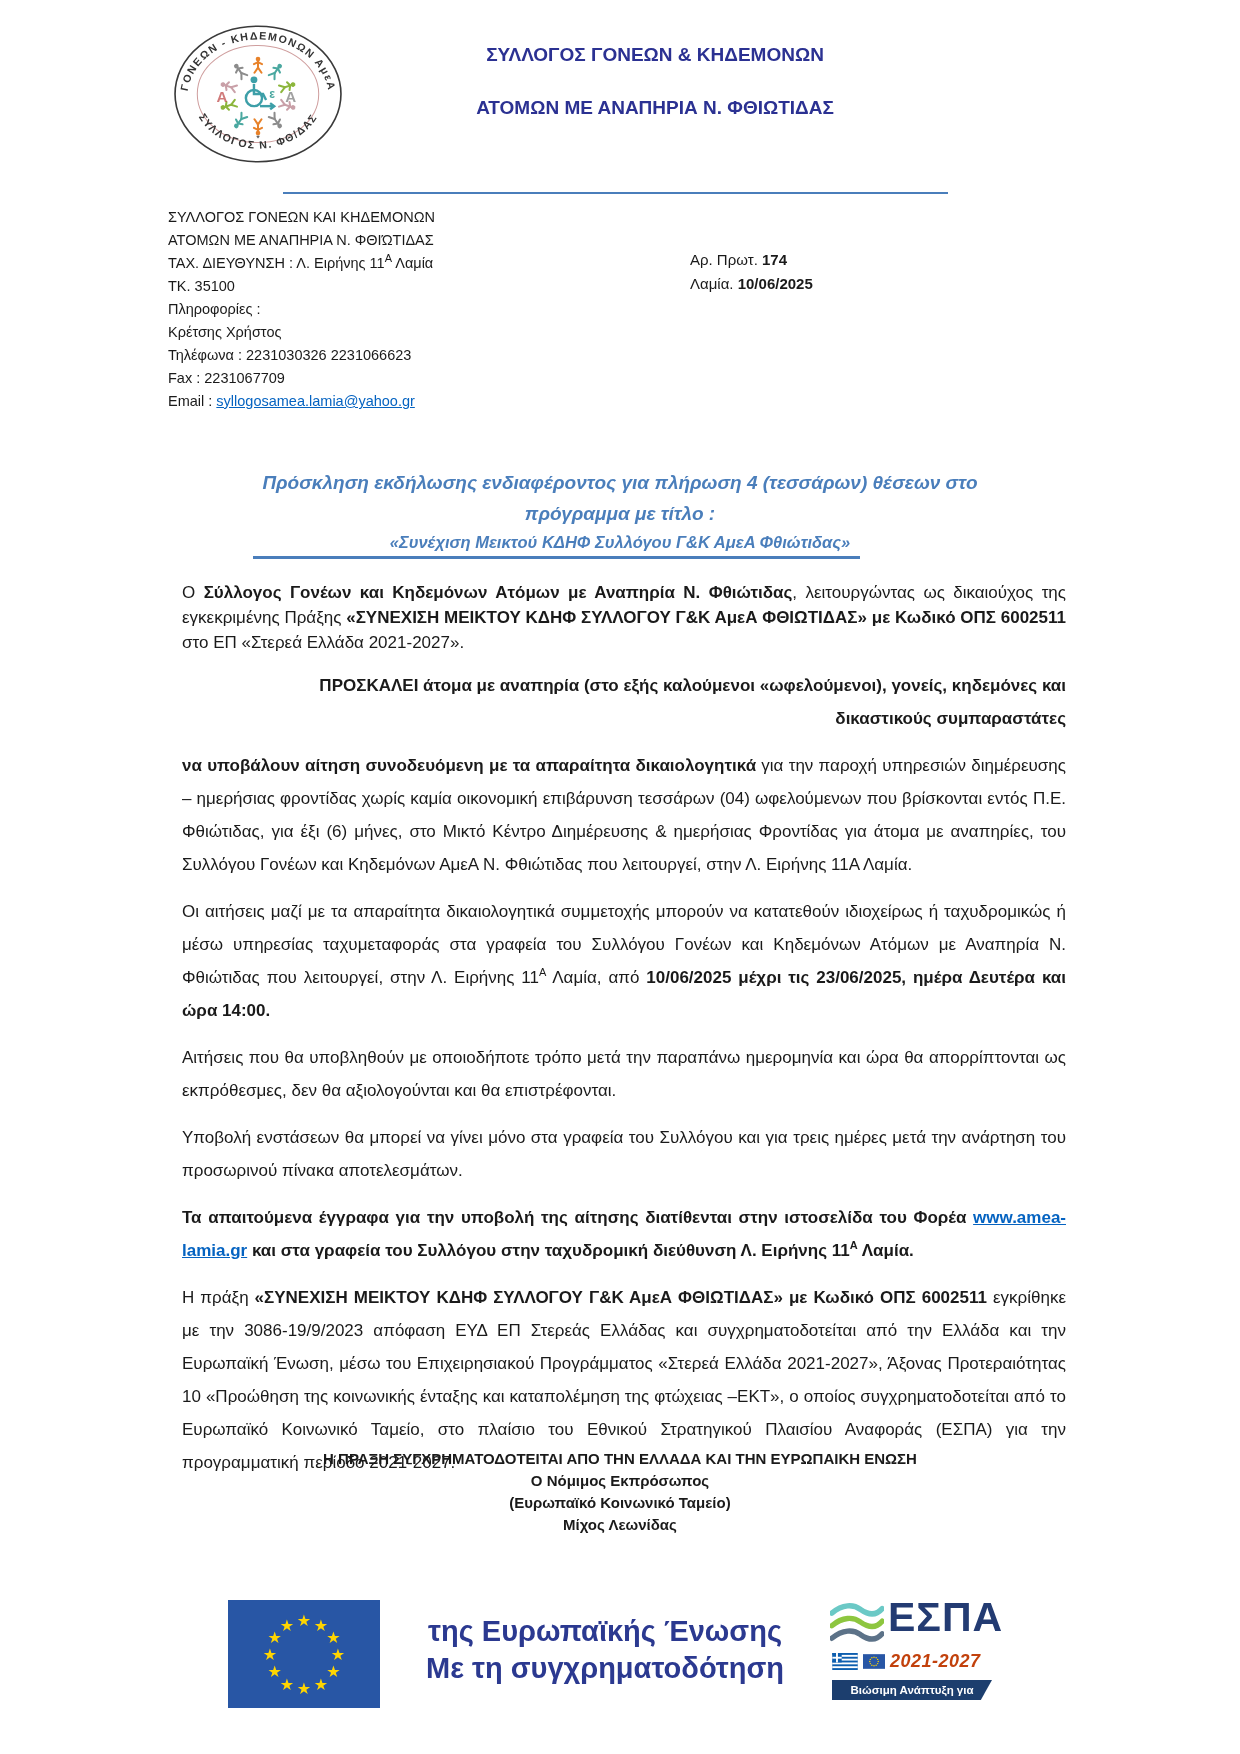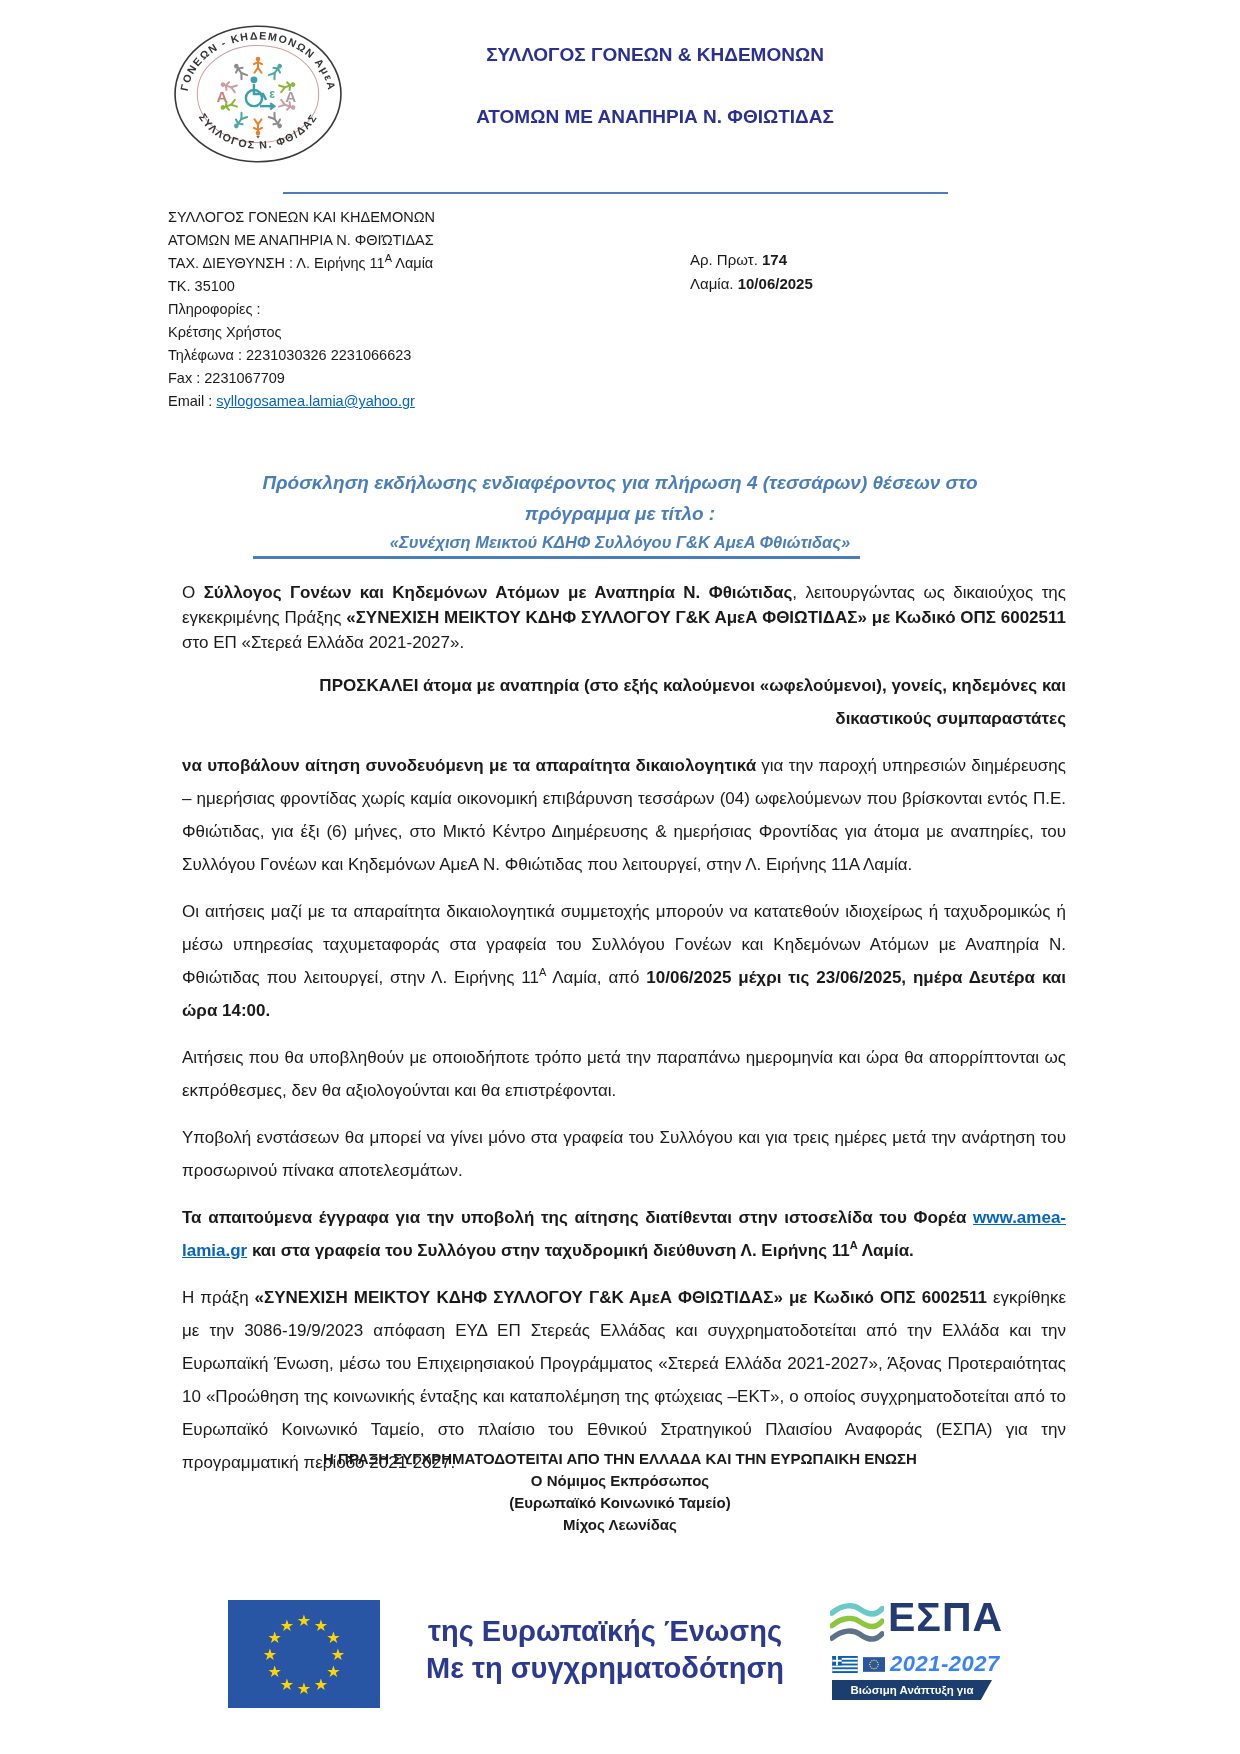--- a/index.html
+++ b/index.html
@@ -3,21 +3,21 @@
 <meta charset="utf-8">
 <style>
   html,body{margin:0;padding:0;background:#ffffff;}
   .page{position:relative;width:1240px;height:1754px;margin:0 auto;background:#fff;
         font-family:"Liberation Sans",sans-serif;color:#1a1a1a;overflow:hidden;}
 
   
   .assoc-logo{position:absolute;left:172px;top:22px;width:172px;height:144px;}
   .org-title{position:absolute;left:420px;top:44px;width:470px;text-align:center;
              color:#2B3192;font-weight:bold;font-size:19px;}
-  .org-title .l1{margin-bottom:40px;}
+  .org-title .l1{margin-bottom:31px;}
   .header-rule{position:absolute;left:283px;top:192px;width:665px;height:2px;background:#4A7EBB;}
 
   
   .letterhead{position:absolute;left:168px;top:206px;width:520px;font-size:14.5px;line-height:23px;}
   .letterhead a{color:#0563C1;text-decoration:underline;}
   .protocol{position:absolute;left:690px;top:248px;font-size:15px;line-height:24px;}
   .b{font-weight:bold;}
 
   
   .doc-title{position:absolute;left:0;top:467px;width:100%;text-align:center;color:#4A7EBB;
@@ -41,21 +41,21 @@
   
   .eu-flag{position:absolute;left:228px;top:1600px;width:152px;height:108px;}
   .eu-cofund{position:absolute;left:385px;top:1613px;width:440px;text-align:center;
              font-weight:bold;font-size:29px;line-height:37px;color:#2B3990;}
   .espa{position:absolute;left:830px;top:1598px;width:190px;height:104px;}
   .espa-waves{position:absolute;left:0;top:2px;width:54px;height:46px;}
   .espa-name{position:absolute;left:58px;top:-4px;font-size:41px;font-weight:bold;
              color:#233B72;letter-spacing:1px;}
   .espa-row2{position:absolute;left:2px;top:53px;display:flex;align-items:center;gap:5px;}
   .espa-row2 svg{display:block;}
-  .espa-period{font-size:22px;font-weight:bold;font-style:italic;color:#3b82f6;letter-spacing:.5px;}
+  .espa-period{font-size:18px;font-weight:bold;font-style:italic;color:#c2410c;letter-spacing:.5px;}
   .espa-banner{position:absolute;left:2px;top:82px;width:160px;height:20px;background:#1C3E6E;
                color:#fff;font-size:11.5px;font-weight:bold;line-height:20px;text-align:center;
                clip-path:polygon(0 0,100% 0,93% 100%,0 100%);}
 </style>
 </head>
 <body>
 
 <div class="page">
 
   <div class="assoc-logo">

